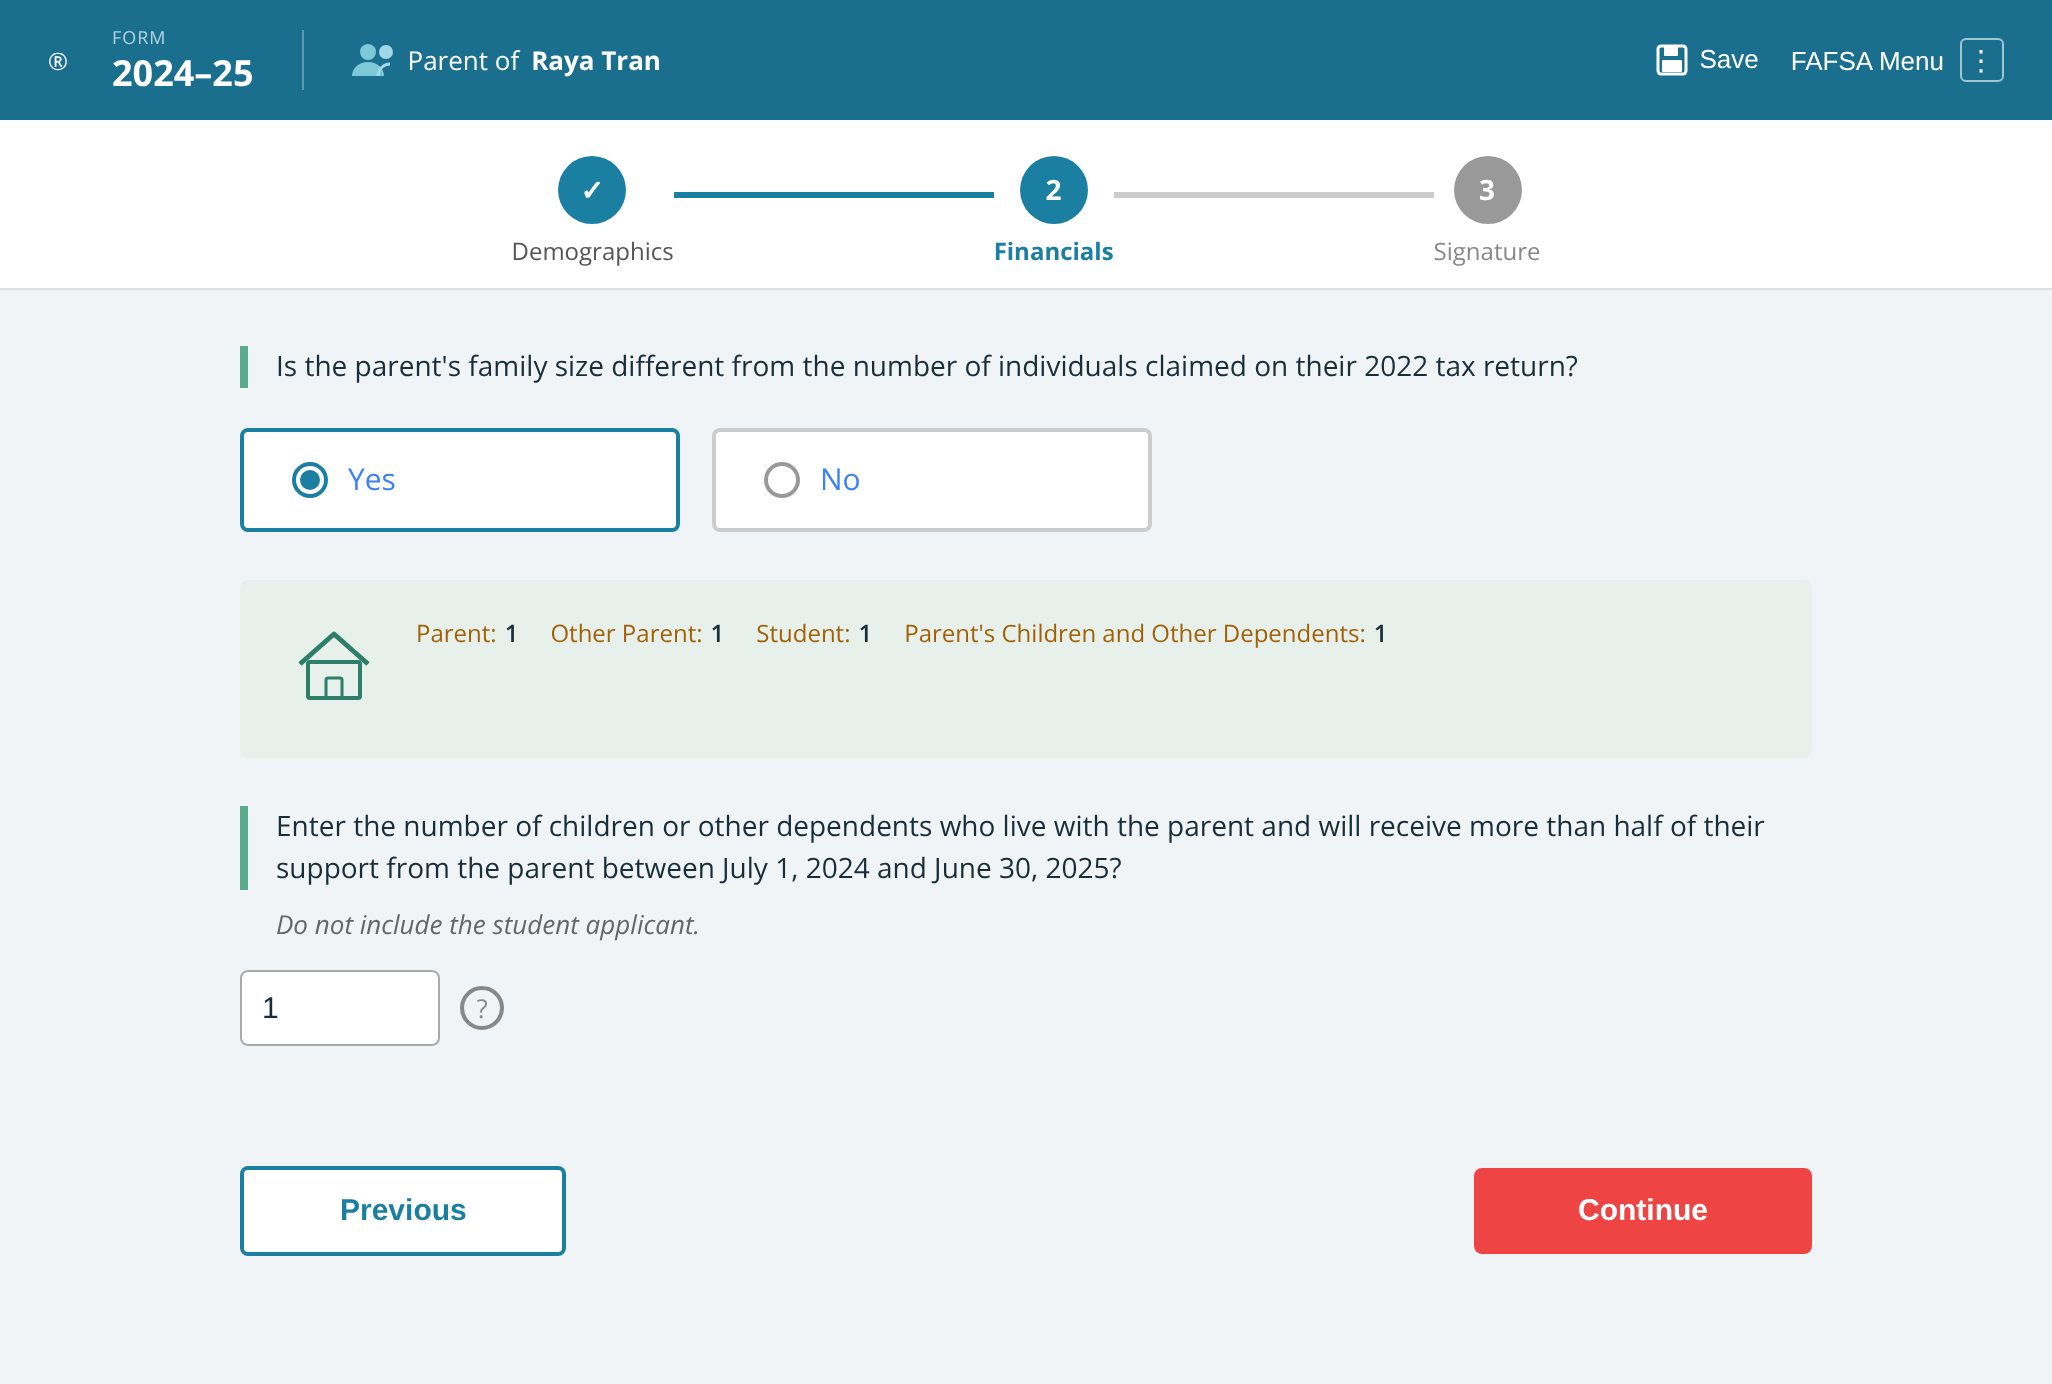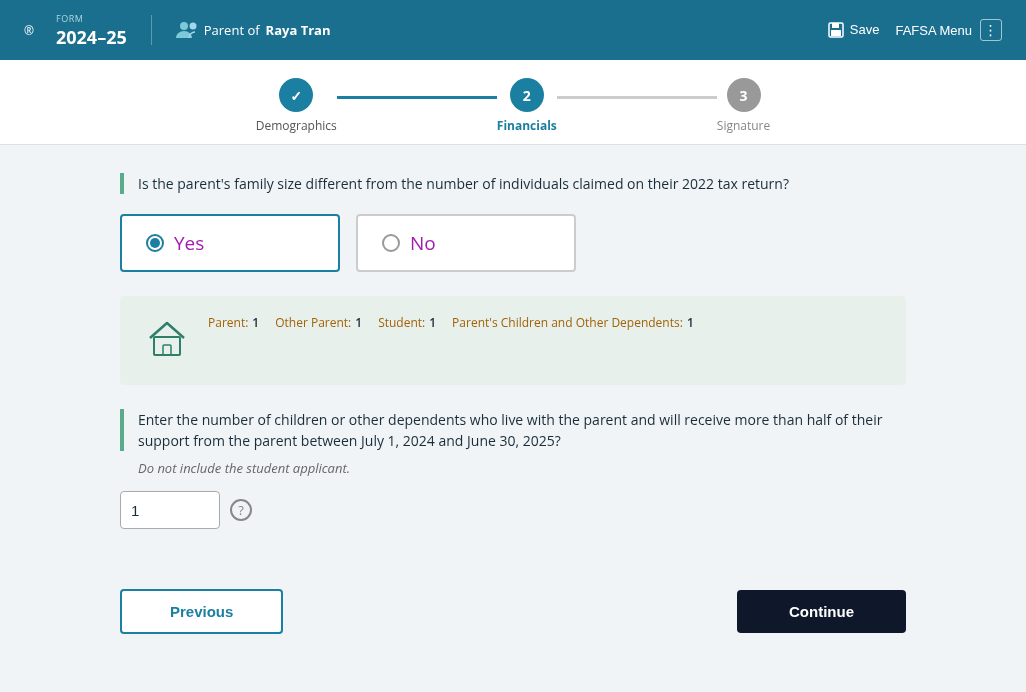--- a/index.html
+++ b/index.html
@@ -194,22 +194,22 @@
       margin-bottom: 24px;
     }
     .radio-option {
       border: 2px solid #ccc;
       border-radius: 4px;
       padding: 14px 24px;
       display: flex;
       align-items: center;
       gap: 10px;
       cursor: pointer;
-      font-size: 19px;
-      color: #a21caf;
+      font-size: 15px;
+      color: #3b82f6;
       min-width: 220px;
     }
     .radio-option.selected {
       border-color: #1a7fa0;
       background: #fff;
     }
     .radio-option.unselected {
       background: #fff;
       border-color: #ccc;
     }
@@ -326,21 +326,21 @@
       background: #fff;
       border: 2px solid #1a7fa0;
       color: #1a7fa0;
       border-radius: 4px;
       padding: 12px 48px;
       font-size: 15px;
       cursor: pointer;
       font-weight: 600;
     }
     .btn-continue {
-      background: #0f172a;
+      background: #ef4444;
       border: none;
       color: #fff;
       border-radius: 4px;
       padding: 13px 52px;
       font-size: 15px;
       cursor: pointer;
       font-weight: 600;
     }
   </style>
 </head>

